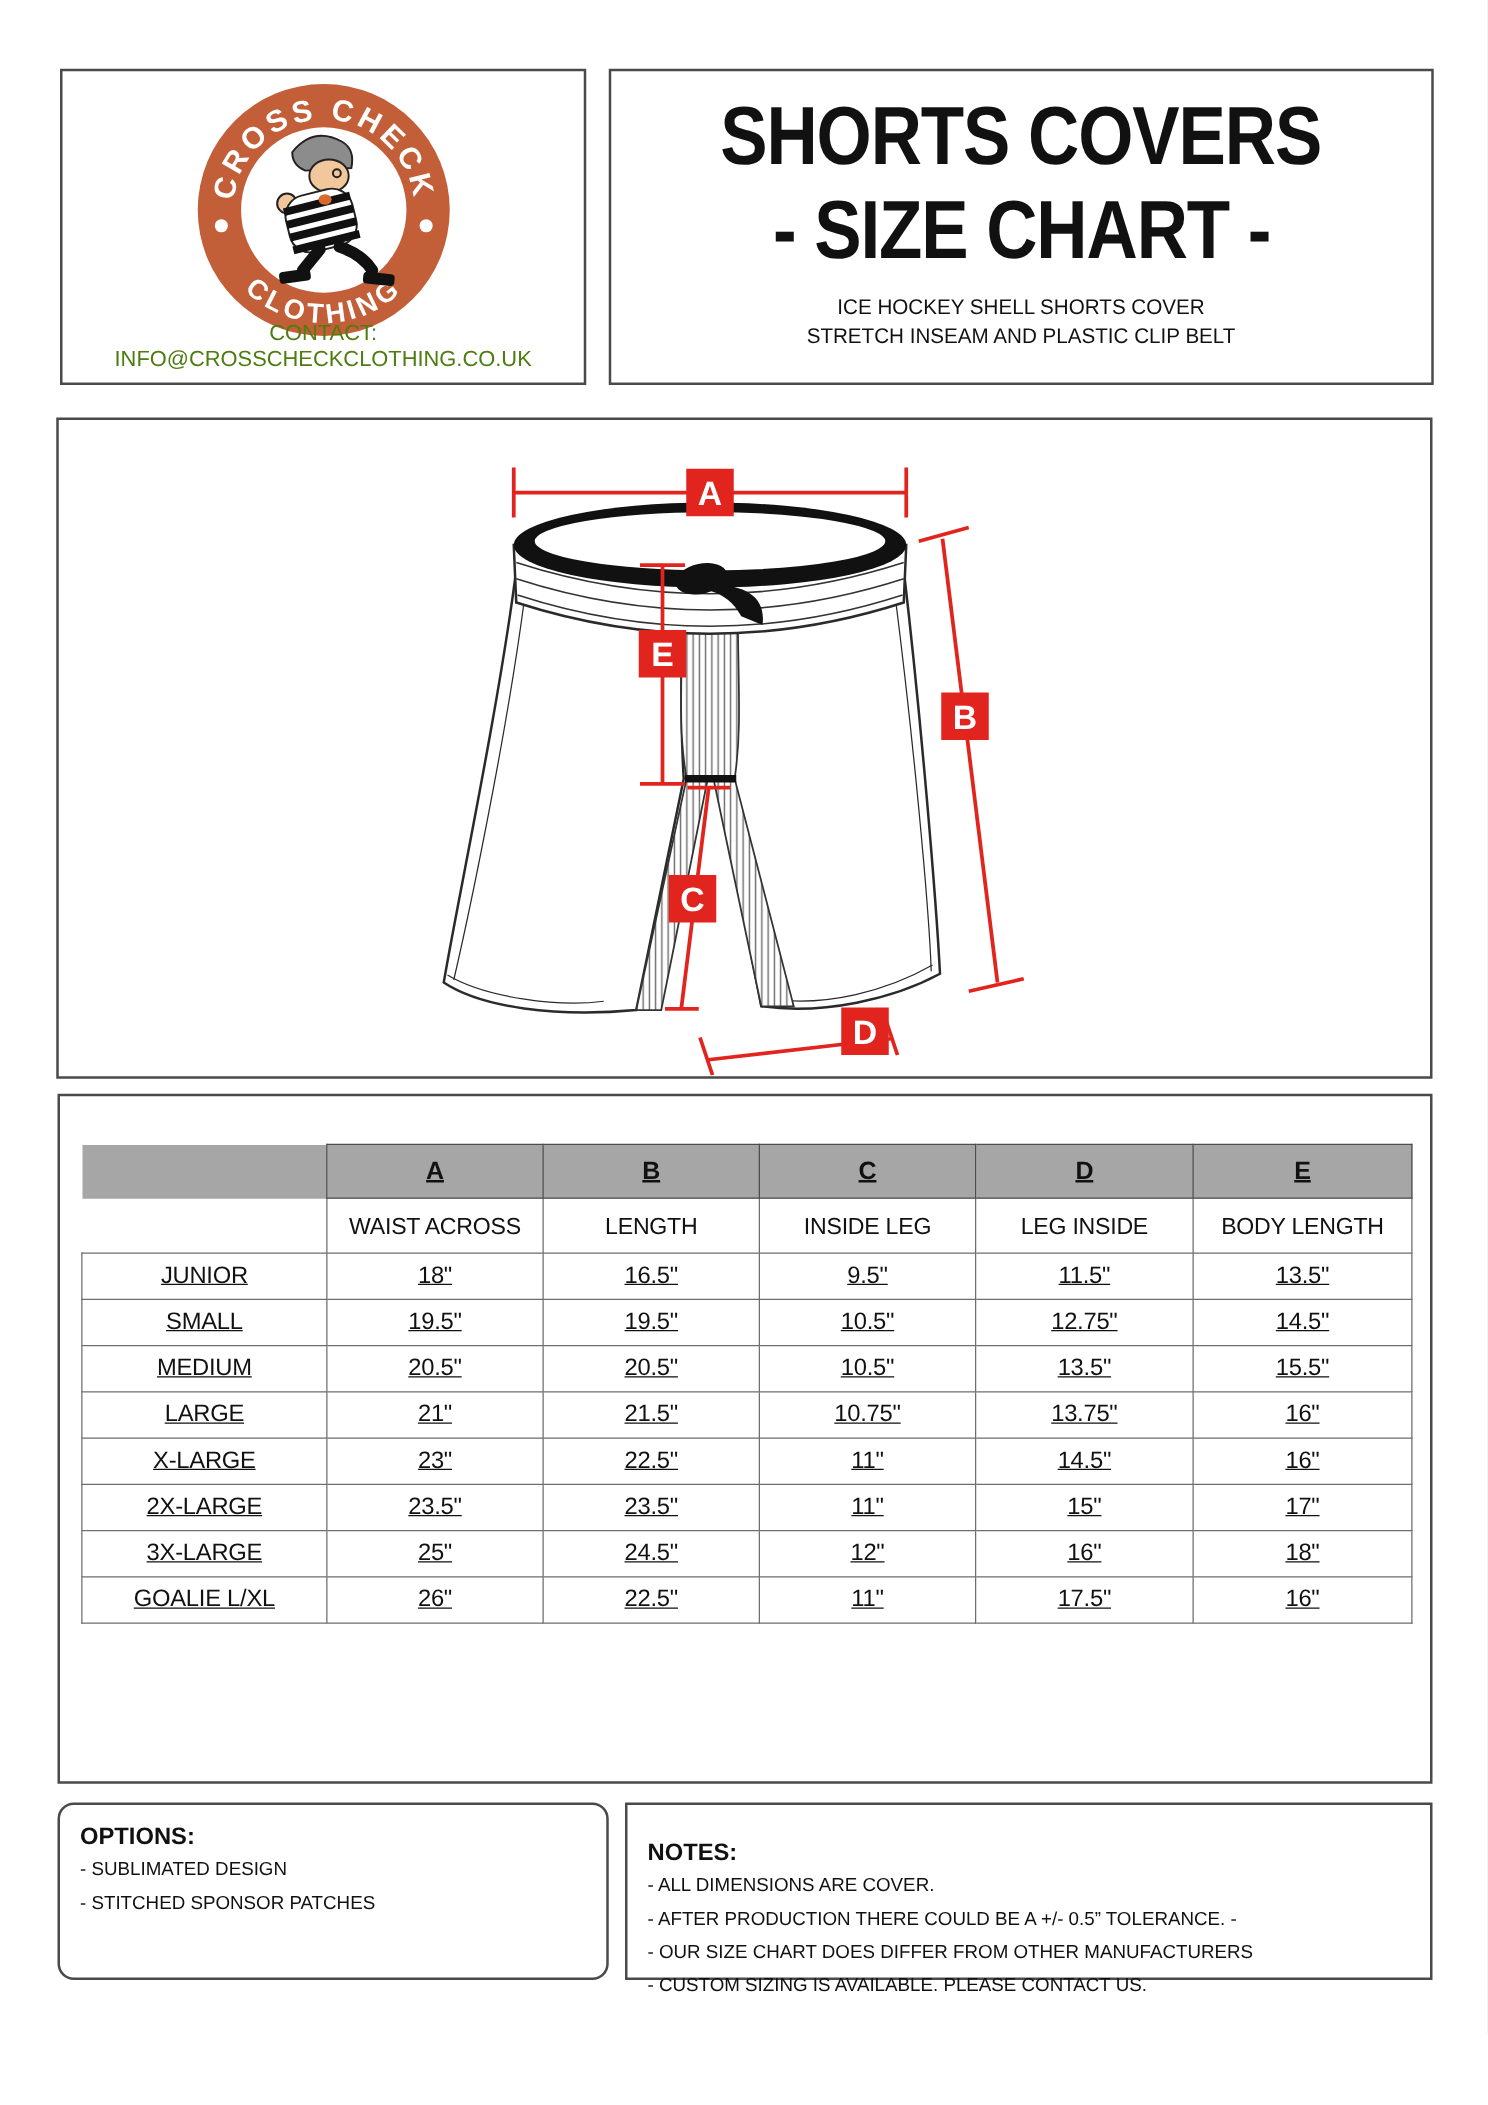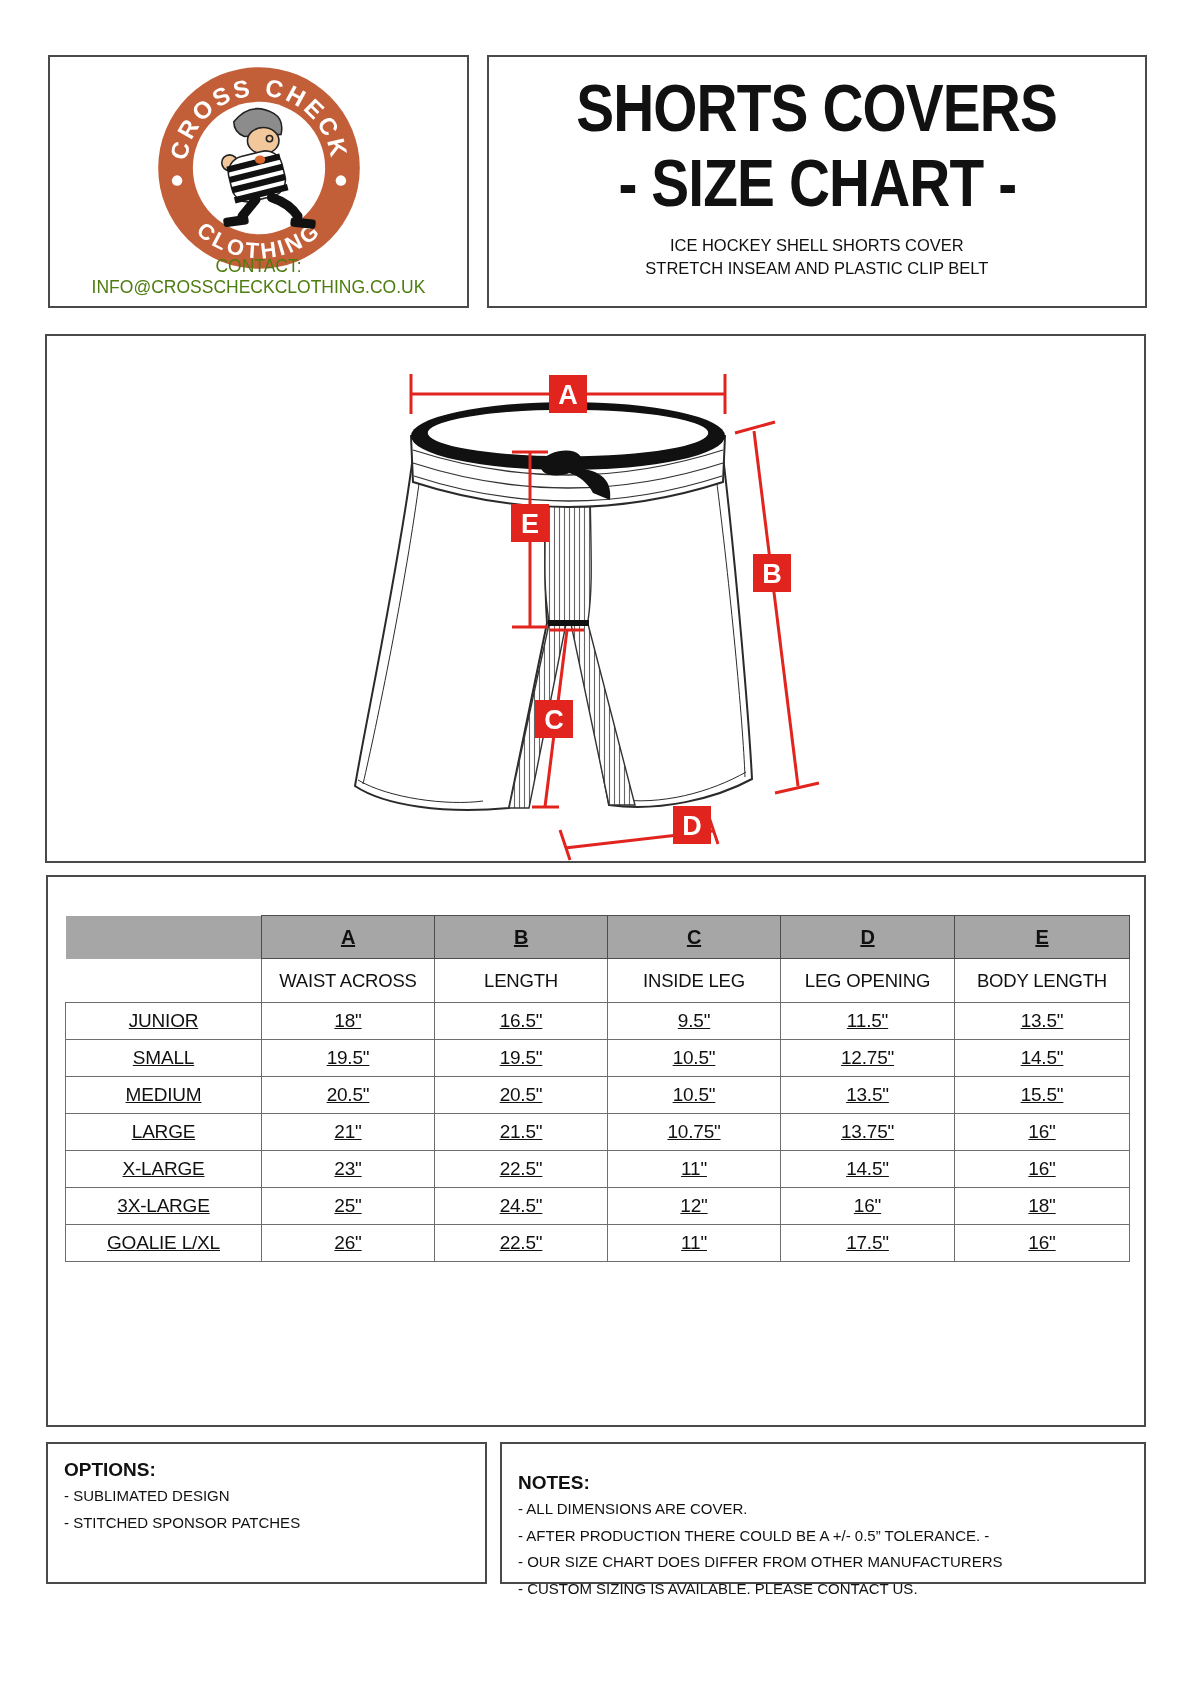--- a/index.html
+++ b/index.html
@@ -33,21 +33,21 @@
   table.size .corner{border:none;background:transparent;}
   table.size tr.letters td{background:#a6a6a6;font-weight:700;font-size:20px;height:42px;
              border-color:#4d4d4d;}
   table.size tr.letters td span{text-decoration:underline;}
   table.size tr.names td{height:43px;font-size:18.5px;}
   table.size tr.data td{height:36px;text-decoration:underline;}
   .cw0{width:196px;} .cw1{width:173px;} .cw2{width:173px;} .cw3{width:173px;}
   .cw4{width:174px;} .cw5{width:175px;}
 
   
-  .box-options{left:46px;top:1442px;width:441px;height:142px;padding:12px 16px;box-sizing:border-box;}
+  .box-options{left:46px;top:1442px;width:441px;height:142px;padding:12px 16px;box-sizing:border-box;border-radius:13px;}
   .box-notes{left:500px;top:1442px;width:646px;height:142px;padding:25px 16px;box-sizing:border-box;}
   .blk-title{font-weight:700;font-size:19px;line-height:27px;}
   .blk-item{font-size:15px;line-height:26.5px;white-space:nowrap;}
 </style>
 </head>
 <body>
 
 <div class="page">
 
   <div class="frame box-logo">
@@ -199,21 +199,21 @@
         <td><span>B</span></td>
         <td><span>C</span></td>
         <td><span>D</span></td>
         <td><span>E</span></td>
       </tr>
       <tr class="names">
         <td class="corner"></td>
         <td>WAIST ACROSS</td>
         <td>LENGTH</td>
         <td>INSIDE LEG</td>
-        <td>LEG OPENING</td>
+        <td>LEG INSIDE</td>
         <td>BODY LENGTH</td>
       </tr>
       <tr class="data">
         <td>JUNIOR</td>
         <td>18"</td>
         <td>16.5"</td>
         <td>9.5"</td>
         <td>11.5"</td>
         <td>13.5"</td>
       </tr>
@@ -243,20 +243,28 @@
       </tr>
       <tr class="data">
         <td>X-LARGE</td>
         <td>23"</td>
         <td>22.5"</td>
         <td>11"</td>
         <td>14.5"</td>
         <td>16"</td>
       </tr>
       <tr class="data">
+        <td>2X-LARGE</td>
+        <td>23.5"</td>
+        <td>23.5"</td>
+        <td>11"</td>
+        <td>15"</td>
+        <td>17"</td>
+      </tr>
+      <tr class="data">
         <td>3X-LARGE</td>
         <td>25"</td>
         <td>24.5"</td>
         <td>12"</td>
         <td>16"</td>
         <td>18"</td>
       </tr>
       <tr class="data">
         <td>GOALIE L/XL</td>
         <td>26"</td>

